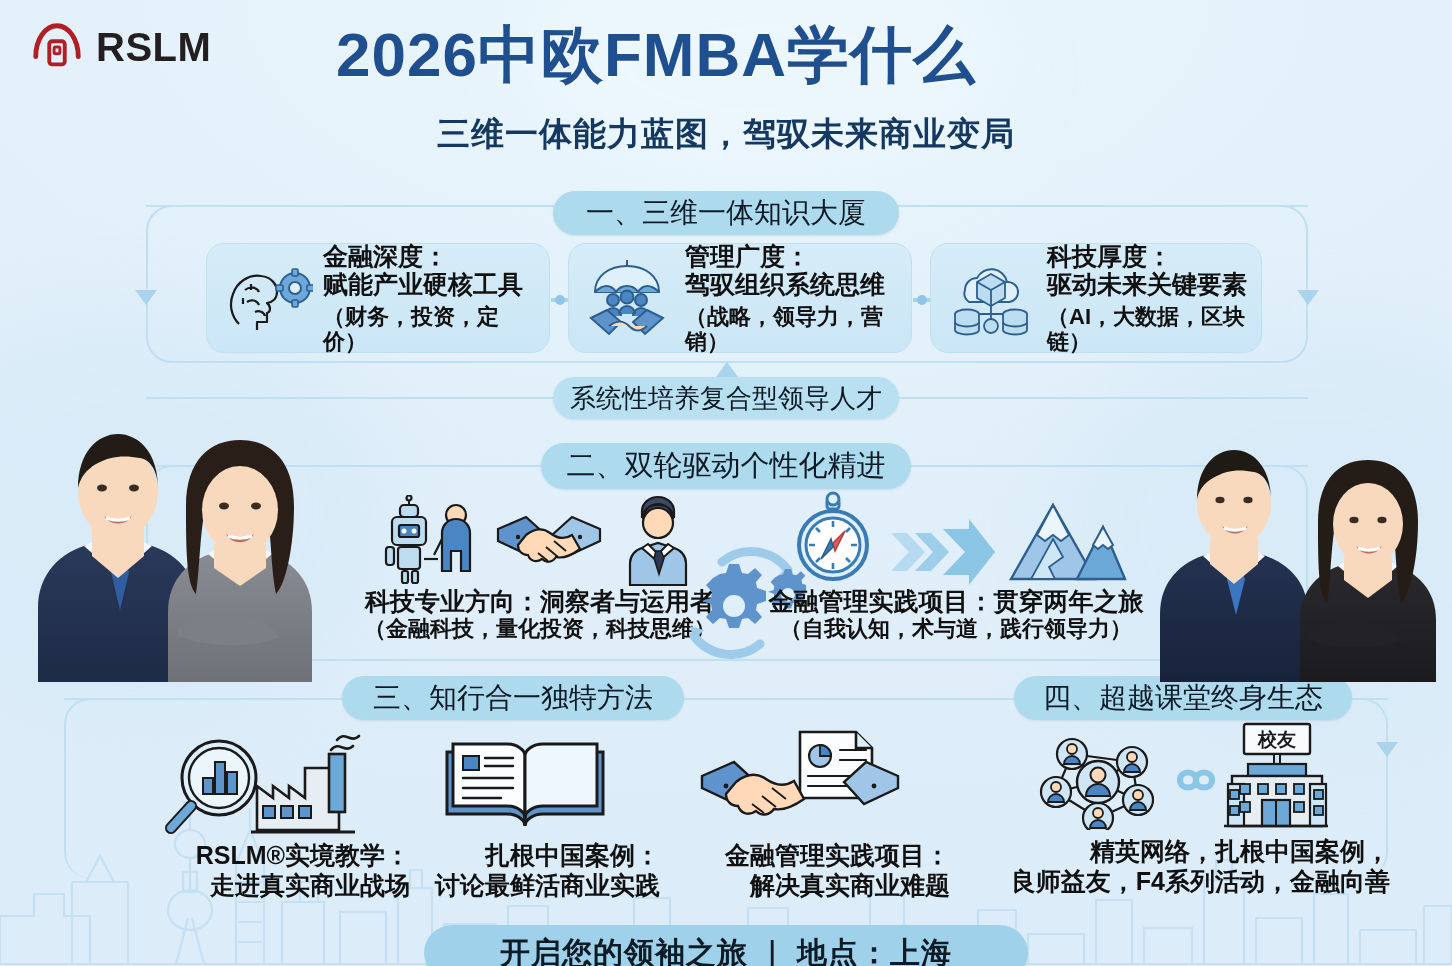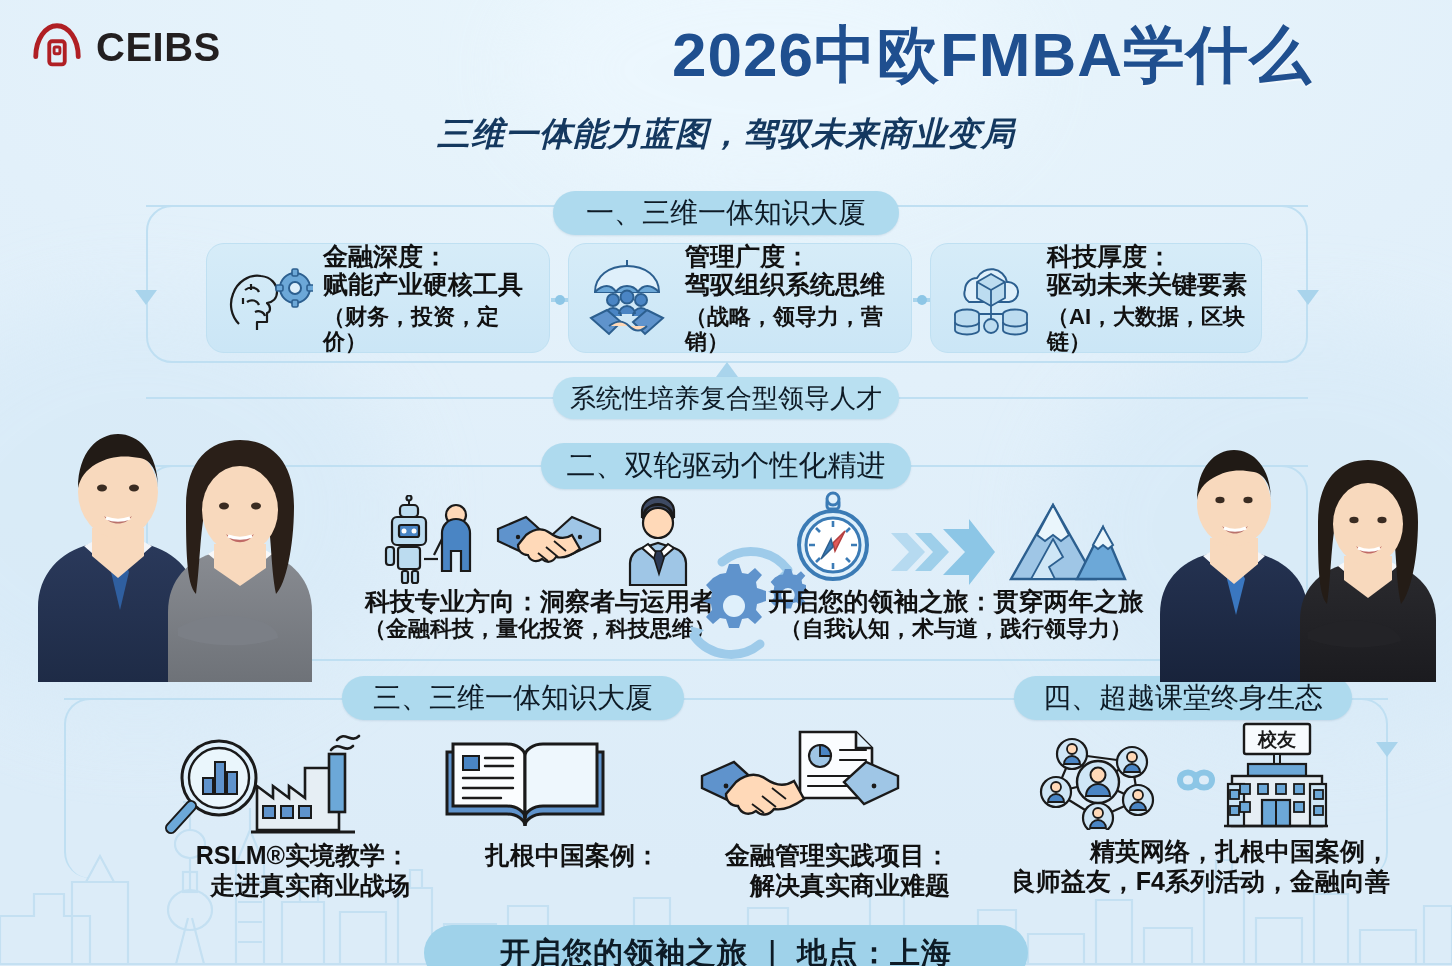--- a/index.html
+++ b/index.html
@@ -23,28 +23,28 @@
 
   
   .skyline{position:absolute;left:0;bottom:0;width:1452px;height:180px;opacity:.75;pointer-events:none}
 
   
   .logo{position:absolute;left:28px;top:18px;display:flex;align-items:center;gap:10px}
   .logo-mark{width:58px;height:58px}
   .logo-text{font-size:40px;font-weight:700;letter-spacing:.5px;color:#231f20;font-family:"Liberation Sans",sans-serif}
 
   .title{
-    position:absolute;left:0;top:22px;width:1312px;text-align:right;
+    position:absolute;left:0;top:22px;width:1312px;text-align:center;
     font-size:62px;line-height:1.06;font-weight:700;color:#1f4f8f;
     letter-spacing:1px;
     text-shadow:0 2px 0 rgba(255,255,255,.45);
   }
   .subtitle{
     position:absolute;left:0;top:112px;width:1452px;text-align:center;
-    font-size:33px;font-weight:700;color:#14385f;letter-spacing:1px;font-style:italic;
+    font-size:33px;font-weight:700;color:#14385f;letter-spacing:1px;
   }
 
   
   .pill{
     position:absolute;display:flex;align-items:center;justify-content:center;
     background:#aedaee;border-radius:999px;color:#0e1b26;font-weight:400;
     box-shadow:0 1px 2px rgba(30,80,120,.12);
     white-space:nowrap;
   }
   .pill.s1{left:553px;top:191px;width:346px;height:44px;font-size:28px}
@@ -155,21 +155,21 @@
       <path d="M0 178 H1452"></path>
     </g>
   </svg>
 
   <div class="logo">
     <svg class="logo-mark" viewBox="0 0 60 60">
       <path d="M8 40 C8 22 18 8 30 8 C42 8 52 22 52 40" fill="none" stroke="#b01f24" stroke-width="5" stroke-linecap="round"></path>
       <rect x="22" y="24" width="16" height="24" rx="3" fill="none" stroke="#b01f24" stroke-width="4"></rect>
       <rect x="27" y="30" width="6" height="7" rx="1.5" fill="none" stroke="#b01f24" stroke-width="3"></rect>
     </svg>
-    <span class="logo-text">CEIBS</span>
+    <span class="logo-text">RSLM</span>
   </div>
 
   <div class="title">2026中欧FMBA学什么</div>
   <div class="subtitle">三维一体能力蓝图，驾驭未来商业变局</div>
 
   <div class="frame f1"></div>
   <div class="tri down" style="left:135px;top:290px"></div>
   <div class="tri down" style="left:1297px;top:290px"></div>
   <div class="tri up" style="left:716px;top:362px"></div>
 
@@ -366,25 +366,25 @@
         <path d="M54 12 h26 v-10 l26 33 l-26 33 v-10 H54 l22 -23 Z" fill="#8cc6e6"></path>
       </svg>
       <svg viewBox="0 0 120 92" width="120" height="92">
         <path d="M4 84 L46 10 L88 84 Z" fill="#9fc6e6" stroke="#2c5f8f" stroke-width="2.4"></path>
         <path d="M30 40 L46 10 L62 40 l-8 6 l-8 -6 l-8 6 Z" fill="#eaf6fc" stroke="#2c5f8f" stroke-width="2"></path>
         <path d="M46 44 l10 18 l-14 10 l6 12 H24 Z" fill="#cfe6f6" stroke="#2c5f8f" stroke-width="1.8"></path>
         <path d="M70 84 L96 32 L118 84 Z" fill="#6ca8d8" stroke="#2c5f8f" stroke-width="2.4"></path>
         <path d="M86 50 L96 32 L106 50 l-5 4 l-5 -4 l-5 4 Z" fill="#eaf6fc" stroke="#2c5f8f" stroke-width="2"></path>
       </svg>
     </div>
-    <div class="cap1">开启您的领袖之旅：贯穿两年之旅</div>
+    <div class="cap1">金融管理实践项目：贯穿两年之旅</div>
     <div class="cap2">（自我认知，术与道，践行领导力）</div>
   </div>
 
-  <div class="pill s3">三、三维一体知识大厦</div>
+  <div class="pill s3">三、知行合一独特方法</div>
 
   <div class="item" style="left:120px;top:730px;width:290px">
     <div class="ico">
       <svg viewBox="0 0 220 104" width="220" height="104">
         <g transform="translate(10,4)">
           <circle cx="54" cy="44" r="37" fill="#dff0fb" stroke="#1a1a1a" stroke-width="3"></circle>
           <circle cx="54" cy="44" r="30" fill="#eaf6fc" stroke="#1a1a1a" stroke-width="2.4"></circle>
           <g fill="#5f93cc" stroke="#1a1a1a" stroke-width="2">
             <rect x="38" y="44" width="10" height="16"></rect>
             <rect x="50" y="28" width="10" height="32"></rect>
@@ -418,20 +418,21 @@
         <path d="M168 22 h-60 c-10 0 -18 6 -18 12 v62 c0 -6 8 -12 18 -12 h60 Z" fill="#5f93cc" stroke="#1a1a1a" stroke-width="3"></path>
         <path d="M18 14 h54 c10 0 18 6 18 12 v62 c0 -6 -8 -12 -18 -12 H18 Z" fill="#fbfdff" stroke="#1a1a1a" stroke-width="3"></path>
         <path d="M162 14 h-54 c-10 0 -18 6 -18 12 v62 c0 -6 8 -12 18 -12 h54 Z" fill="#eef7fd" stroke="#1a1a1a" stroke-width="3"></path>
         <rect x="28" y="26" width="16" height="14" fill="#4a85c4" stroke="#1a1a1a" stroke-width="2"></rect>
         <g stroke="#1a1a1a" stroke-width="2.4" stroke-linecap="round">
           <path d="M50 28 h28 M50 36 h28 M28 48 h50 M28 58 h50 M28 68 h38"></path>
         </g>
       </svg>
     </div>
     <div class="l1">扎根中国案例：</div>
+    <div class="l2">讨论最鲜活商业实践</div>
   </div>
 
   <div class="item" style="left:650px;top:730px;width:300px">
     <div class="ico">
       <svg viewBox="0 0 200 104" width="200" height="104">
         <g transform="translate(96,0)">
           <path d="M4 2 h56 l16 16 v50 H4 Z" fill="#fbfdff" stroke="#1a1a1a" stroke-width="2.6"></path>
           <path d="M60 2 v16 h16" fill="#dff0fb" stroke="#1a1a1a" stroke-width="2.6"></path>
           <circle cx="24" cy="26" r="11" fill="#9fc6e6" stroke="#1a1a1a" stroke-width="2.2"></circle>
           <path d="M24 15 a11 11 0 0 1 11 11 H24 Z" fill="#4a85c4" stroke="#1a1a1a" stroke-width="1.8"></path>

